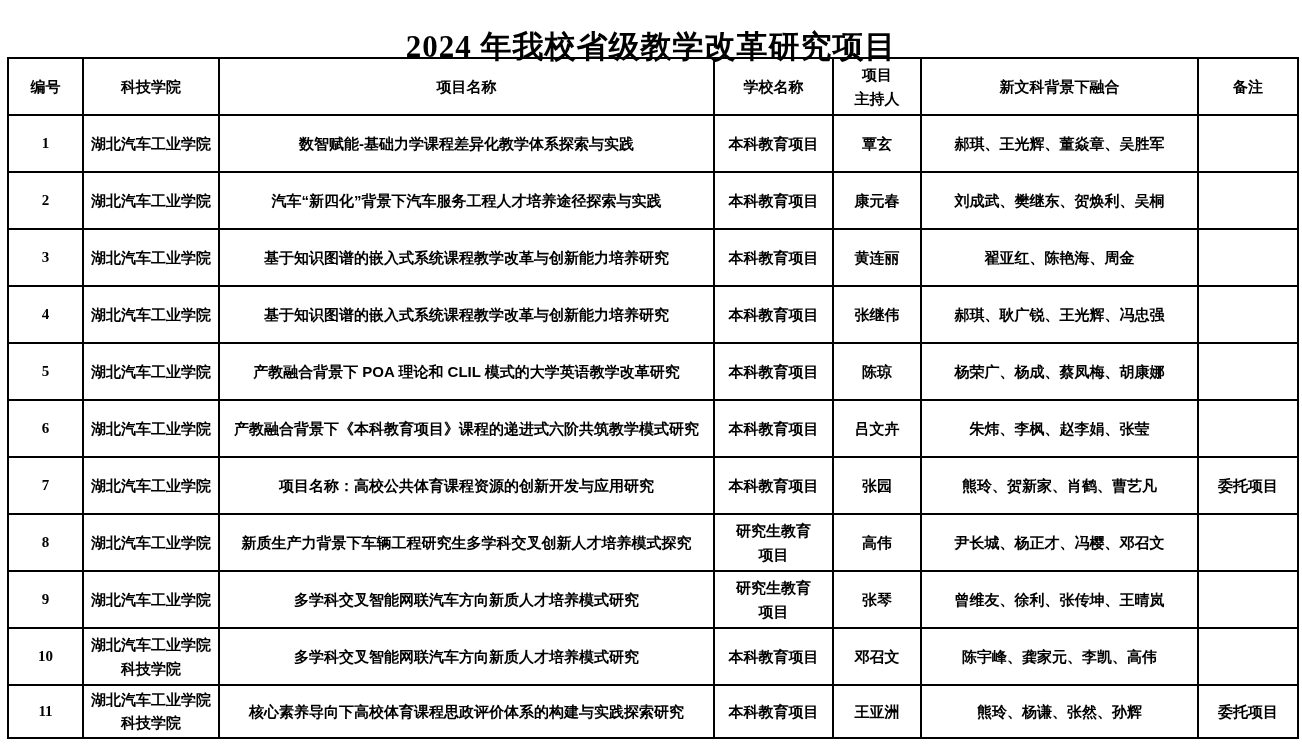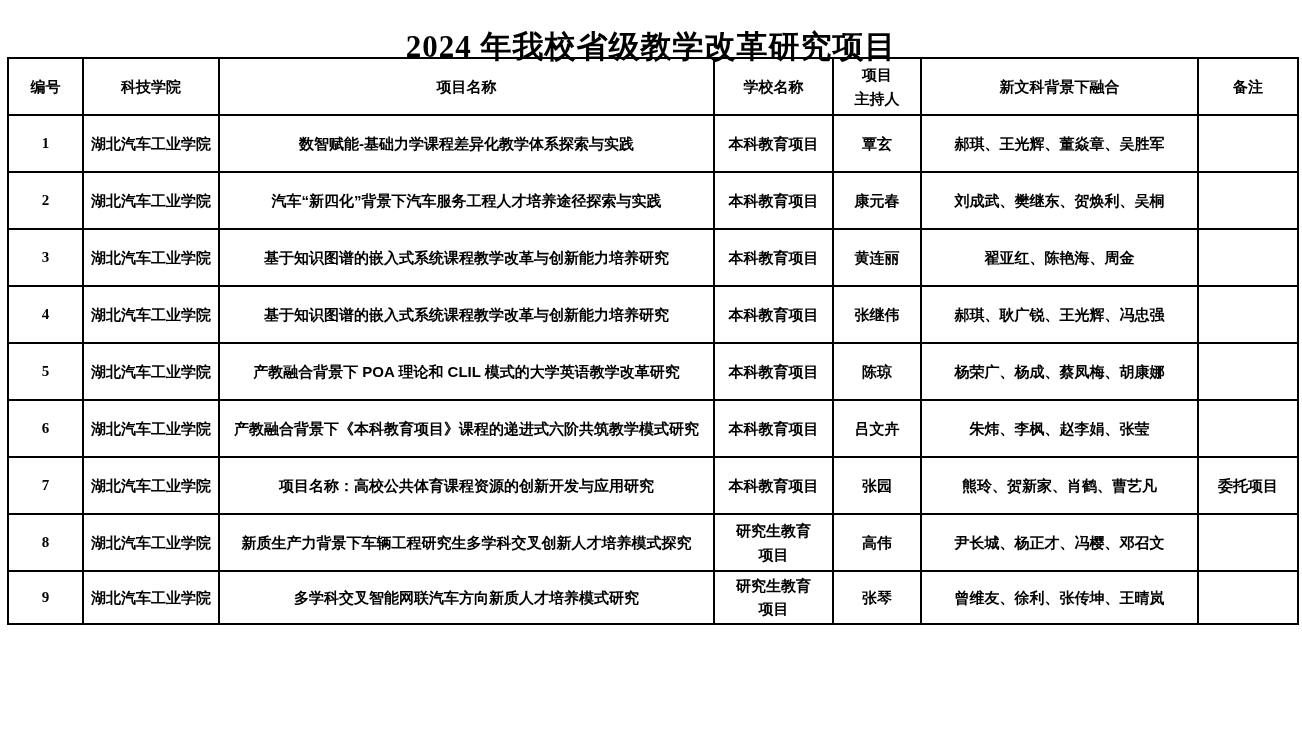--- a/index.html
+++ b/index.html
@@ -172,15 +172,35 @@
         <tr>
           <td class="col-no">9</td>
           <td class="col-school">湖北汽车工业学院</td>
           <td class="col-project">多学科交叉智能网联汽车方向新质人才培养模式研究</td>
           <td class="col-type">研究生教育
 项目</td>
           <td class="col-leader">张琴</td>
           <td class="col-participants">曾维友、徐利、张传坤、王晴岚</td>
           <td class="col-remark"></td>
         </tr>
+        <tr>
+          <td class="col-no">10</td>
+          <td class="col-school">湖北汽车工业学院
+科技学院</td>
+          <td class="col-project">多学科交叉智能网联汽车方向新质人才培养模式研究</td>
+          <td class="col-type">本科教育项目</td>
+          <td class="col-leader">邓召文</td>
+          <td class="col-participants">陈宇峰、龚家元、李凯、高伟</td>
+          <td class="col-remark"></td>
+        </tr>
+        <tr>
+          <td class="col-no">11</td>
+          <td class="col-school">湖北汽车工业学院
+科技学院</td>
+          <td class="col-project">核心素养导向下高校体育课程思政评价体系的构建与实践探索研究</td>
+          <td class="col-type">本科教育项目</td>
+          <td class="col-leader">王亚洲</td>
+          <td class="col-participants">熊玲、杨谦、张然、孙辉</td>
+          <td class="col-remark">委托项目</td>
+        </tr>
       </tbody>
   </table>
 </div>
 
 </body></html>

